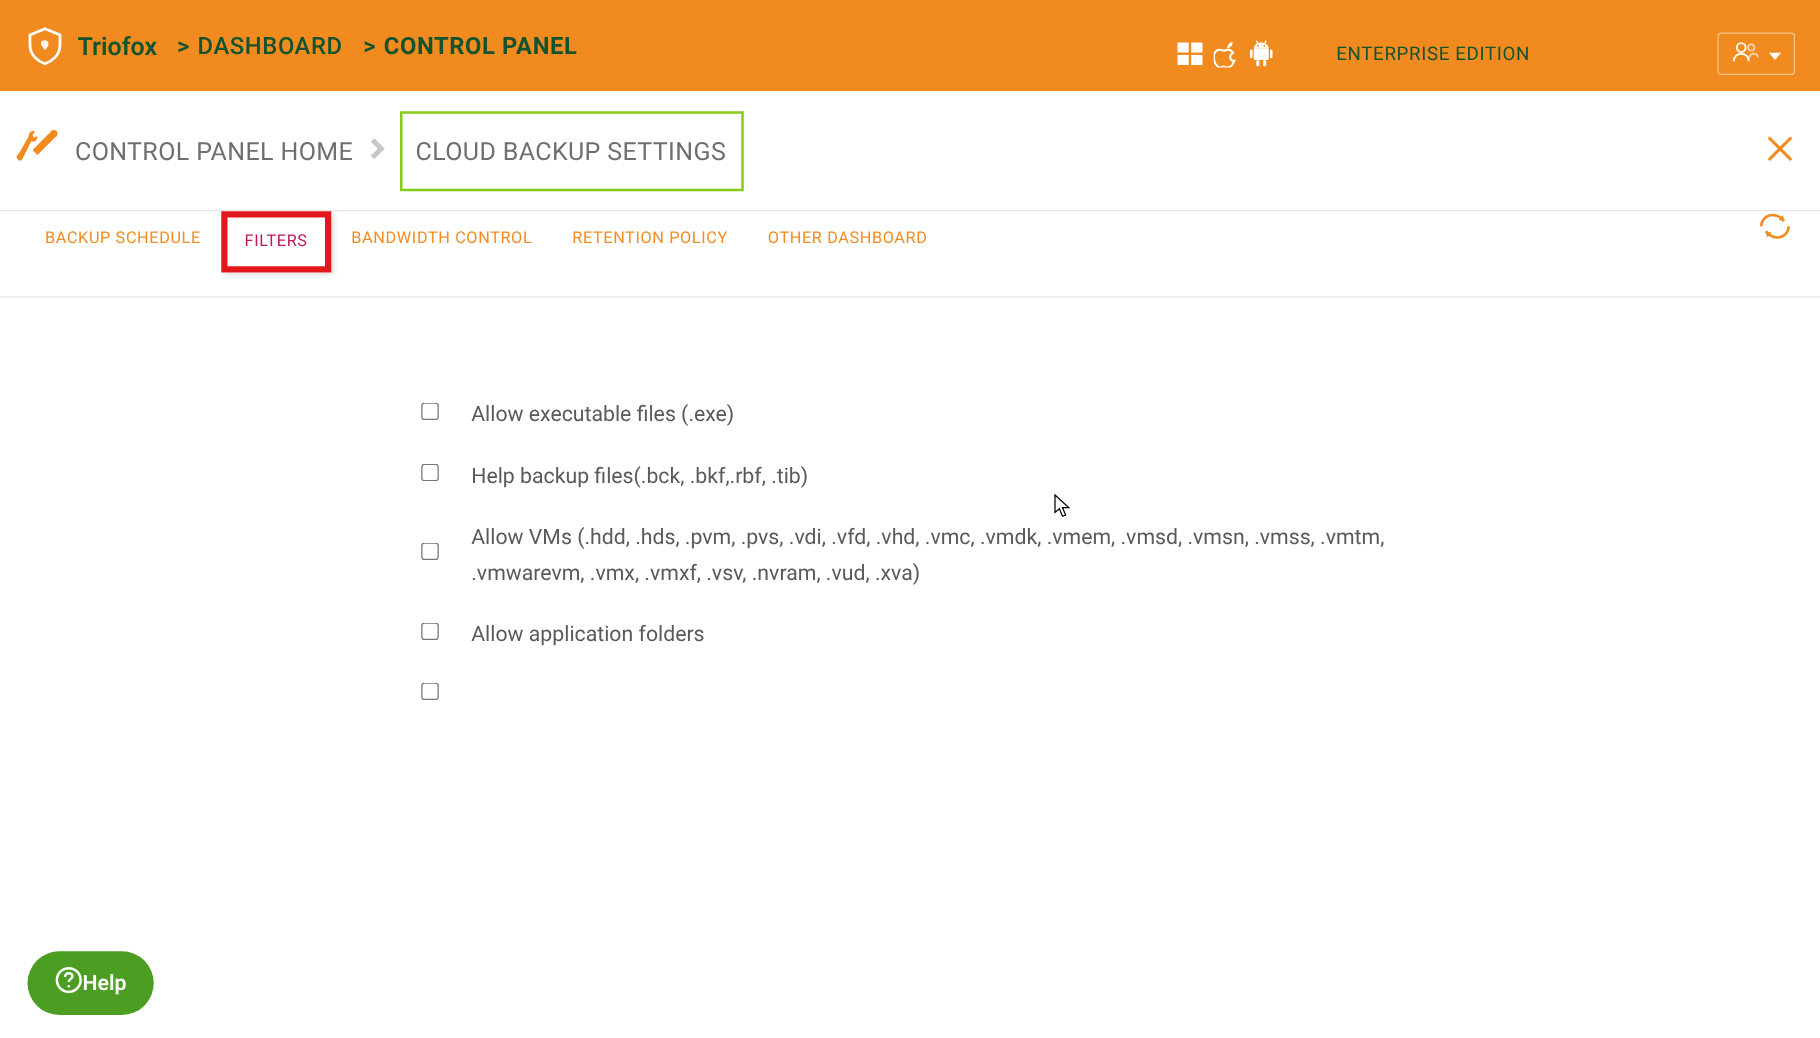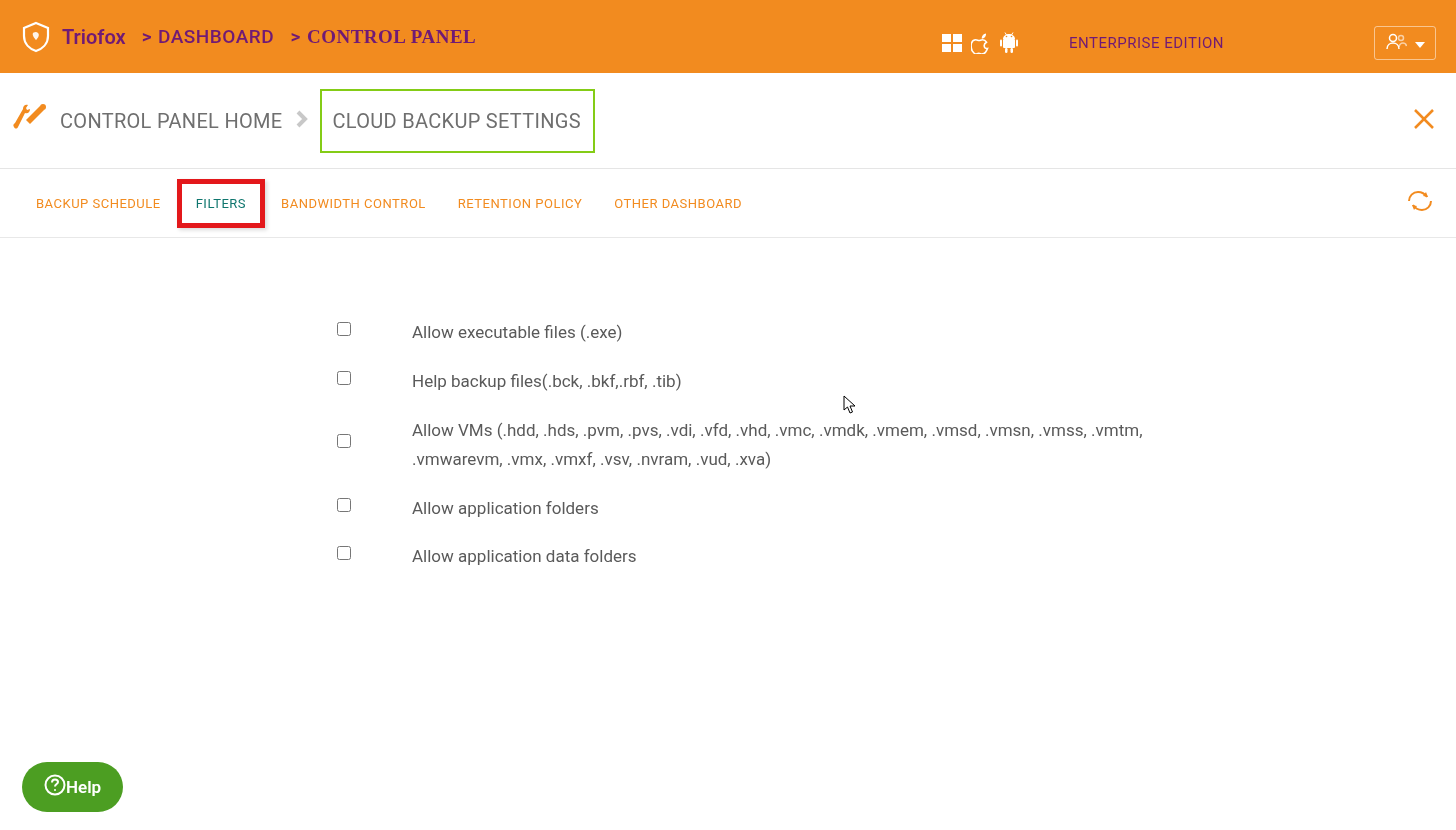--- a/index.html
+++ b/index.html
@@ -14,21 +14,21 @@
       height: 830px;
       position: relative;
       overflow: hidden;
     }
     .top-header {
       background: #f28b1f;
       height: 73px;
       display: flex;
       align-items: center;
       padding: 0 20px;
-      color: #701a75;
+      color: #14532d;
     }
     .logo-icon {
       width: 32px;
       height: 32px;
       margin-right: 10px;
       flex-shrink: 0;
     }
     .brand {
       font-size: 20px;
       font-weight: 600;
@@ -42,21 +42,20 @@
     }
     .breadcrumb-sep {
       margin: 0 6px;
       font-weight: 600;
     }
     .breadcrumb-link {
       font-weight: 500;
     }
     .breadcrumb-current {
       font-weight: 700;
-      font-family: Liberation Serif, serif;
     }
     .top-right {
       margin-left: auto;
       display: flex;
       align-items: center;
       gap: 10px;
       margin-top: 12px;
     }
     .platform-icons {
       display: flex;
@@ -111,55 +110,54 @@
       padding: 18px 12px 18px 10px;
       margin-left: -2px;
     }
     .close-button {
       margin-left: auto;
       cursor: pointer;
       padding: 8px;
     }
     .tabs-bar {
       display: flex;
-      align-items: center;
+      align-items: flex-start;
       padding: 0 20px;
       border-bottom: 1px solid #e8e8e8;
       height: 69px;
       position: relative;
     }
     .tab {
       padding: 14px 16px;
       font-size: 13px;
       letter-spacing: 0.5px;
       color: #f28b1f;
       cursor: pointer;
       font-weight: 400;
     }
     .tab.active {
-      color: #0f766e;
+      color: #be185d;
     }
     .tab-highlight {
       border: 5px solid #e3181b;
       padding: 12px 14px;
       box-shadow: 2px 2px 4px rgba(0,0,0,0.15);
     }
     .refresh-icon {
       margin-left: auto;
       cursor: pointer;
     }
     .content {
       padding: 80px 0 0 337px;
       max-width: 1150px;
     }
     .filter-row {
       display: flex;
       align-items: flex-start;
       margin-bottom: 20px;
-      gap: 35px;
     }
     .filter-row input[type="checkbox"] {
       width: 14px;
       height: 14px;
       margin-top: 4px;
       margin-right: 26px;
       cursor: pointer;
       flex-shrink: 0;
     }
     .filter-label {
@@ -311,21 +309,20 @@
   <div class="filter-row">
     <input type="checkbox" style="margin-top: 18px;">
     <span class="filter-label">Allow VMs (.hdd, .hds, .pvm, .pvs, .vdi, .vfd, .vhd, .vmc, .vmdk, .vmem, .vmsd, .vmsn, .vmss, .vmtm, .vmwarevm, .vmx, .vmxf, .vsv, .nvram, .vud, .xva)</span>
   </div>
   <div class="filter-row">
     <input type="checkbox" style="">
     <span class="filter-label">Allow application folders</span>
   </div>
   <div class="filter-row">
     <input type="checkbox" style="">
-    <span class="filter-label">Allow application data folders</span>
   </div>
 </div>
 
 <div class="help-button">
   <span>
     <svg width="22" height="22" viewBox="0 0 22 22" fill="none" stroke="#fff" stroke-width="2">
       <circle cx="11" cy="11" r="9.5"></circle>
       <path d="M8 8.5 C8 6.5 9.5 5.5 11 5.5 C12.5 5.5 14 6.5 14 8 C14 10 11 10 11 12.5"></path>
       <circle cx="11" cy="16" r="1" fill="#fff" stroke="none"></circle>
     </svg>

